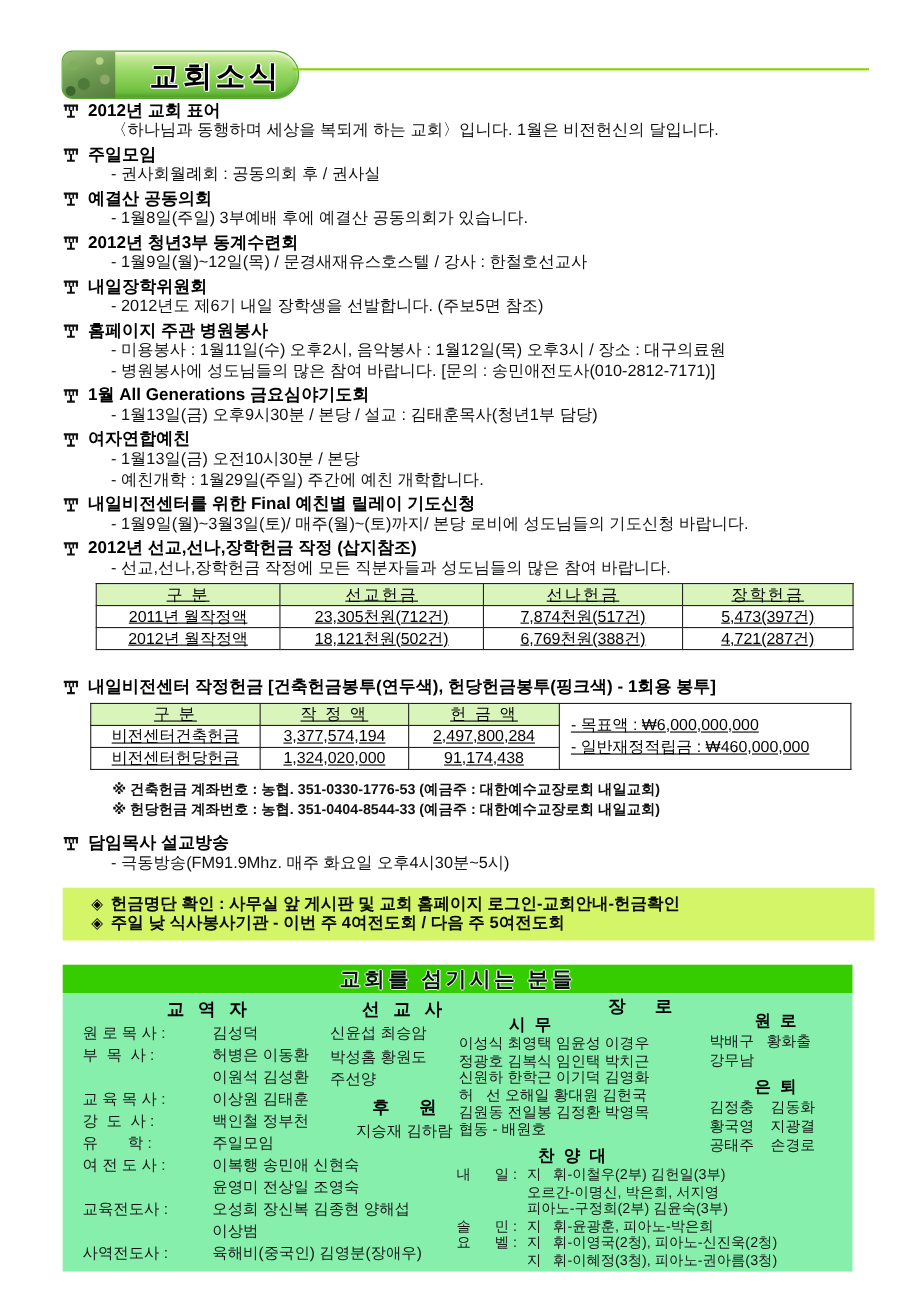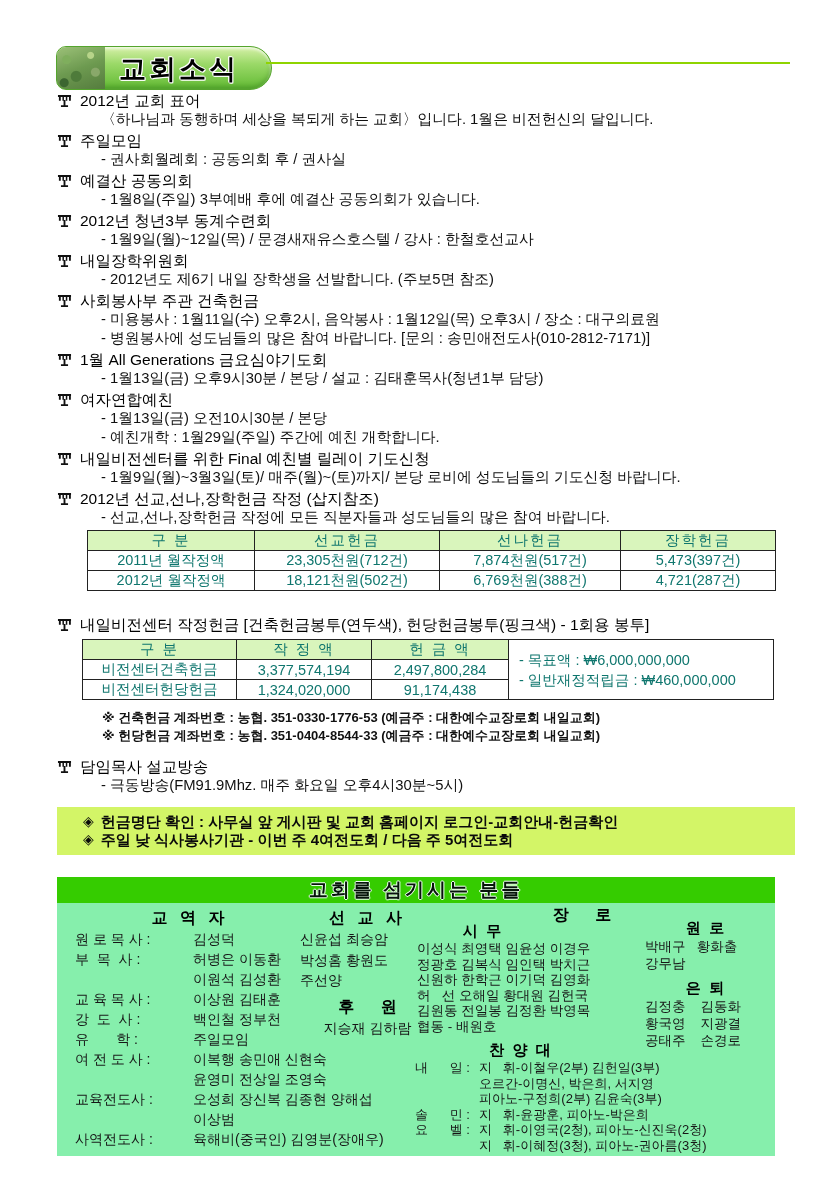--- a/index.html
+++ b/index.html
@@ -20,33 +20,33 @@
     border-radius:9px 0 0 9px;
     background:
       radial-gradient(circle at 20% 30%,#7fae5d 0 4px,transparent 5px),
       radial-gradient(circle at 70% 20%,#b7d489 0 3px,transparent 4px),
       radial-gradient(circle at 40% 70%,#4e7b3a 0 5px,transparent 6px),
       radial-gradient(circle at 80% 60%,#89a86a 0 4px,transparent 5px),
       radial-gradient(circle at 15% 85%,#3c6630 0 4px,transparent 5px),
       linear-gradient(160deg,#9cc178 0%,#6d9a50 50%,#557c3e 100%);
   }
   .capsule-title{
-    position:absolute;left:62px;top:4px;
+    position:absolute;left:79px;top:4px;
     font-size:27px;font-weight:bold;letter-spacing:3px;color:#000;
     text-shadow:-1px 0 #fff,1px 0 #fff,0 -1px #fff,0 1px #fff,1px 1px #fff,-1px -1px #fff;
   }
   .header-rule{position:absolute;left:266px;top:62px;width:524px;height:2px;background:#8fd400;}
   
   .news{position:absolute;left:57px;top:91px;width:720px;}
   .news-item{margin-bottom:2px;}
-  .news-title{display:flex;align-items:center;gap:8px;font-weight:normal;font-size:15.5px;line-height:19px;color:#000;}
+  .news-title{display:flex;align-items:center;gap:8px;font-weight:bold;font-size:15.5px;line-height:19px;color:#000;}
   .bullet-icon{width:15px;height:14px;flex:0 0 auto;display:inline-block;color:#111;}
   .news-line{font-size:14.8px;line-height:19px;padding-left:44px;color:#101010;}
   
-  table{border-collapse:collapse;font-size:14.5px;color:#0f766e;}
+  table{border-collapse:collapse;font-size:14.5px;color:#000000;text-decoration:underline;}
   td,th{border:1.5px solid #222;padding:0 4px;height:19px;text-align:center;font-weight:normal;}
   th{background:#d9f5bc;letter-spacing:2px;}
   .pledge-table{margin:3px 0 0 30px;}
   .pledge-table td:nth-child(1){width:158px;}
   .pledge-table td:nth-child(2){width:176px;}
   .pledge-table td:nth-child(3){width:172px;}
   .pledge-table td:nth-child(4){width:146px;}
   .vision-table{margin:5px 0 0 25px;}
   .vision-table td:nth-child(1){width:145px;}
   .vision-table td:nth-child(2){width:126px;}
@@ -141,21 +141,21 @@
       <span>내일장학위원회</span>
     </div>
     <div class="news-line">- 2012년도 제6기 내일 장학생을 선발합니다. (주보5면 참조)</div>
   </div>
 
   <div class="news-item">
     <div class="news-title">
       <svg class="bullet-icon" viewBox="0 0 16 15">
           <path fill="currentColor" d="M1 1h14v2.2H1z M2 3.2h2v4H2z M5.8 3.2h1.6v4H5.8z M9.4 3.2h1.6v4H9.4z M12.8 3.2h2v4h-2z M7 6.5h2v5.5H7z M4.2 12h7.6v2H4.2z"></path>
         </svg>
-      <span>사회봉사부 주관 건축헌금</span>
+      <span>홈페이지 주관 병원봉사</span>
     </div>
     <div class="news-line">- 미용봉사 : 1월11일(수) 오후2시, 음악봉사 : 1월12일(목) 오후3시 / 장소 : 대구의료원</div>
     <div class="news-line">- 병원봉사에 성도님들의 많은 참여 바랍니다. [문의 : 송민애전도사(010-2812-7171)]</div>
   </div>
 
   <div class="news-item">
     <div class="news-title">
       <svg class="bullet-icon" viewBox="0 0 16 15">
           <path fill="currentColor" d="M1 1h14v2.2H1z M2 3.2h2v4H2z M5.8 3.2h1.6v4H5.8z M9.4 3.2h1.6v4H9.4z M12.8 3.2h2v4h-2z M7 6.5h2v5.5H7z M4.2 12h7.6v2H4.2z"></path>
         </svg>

